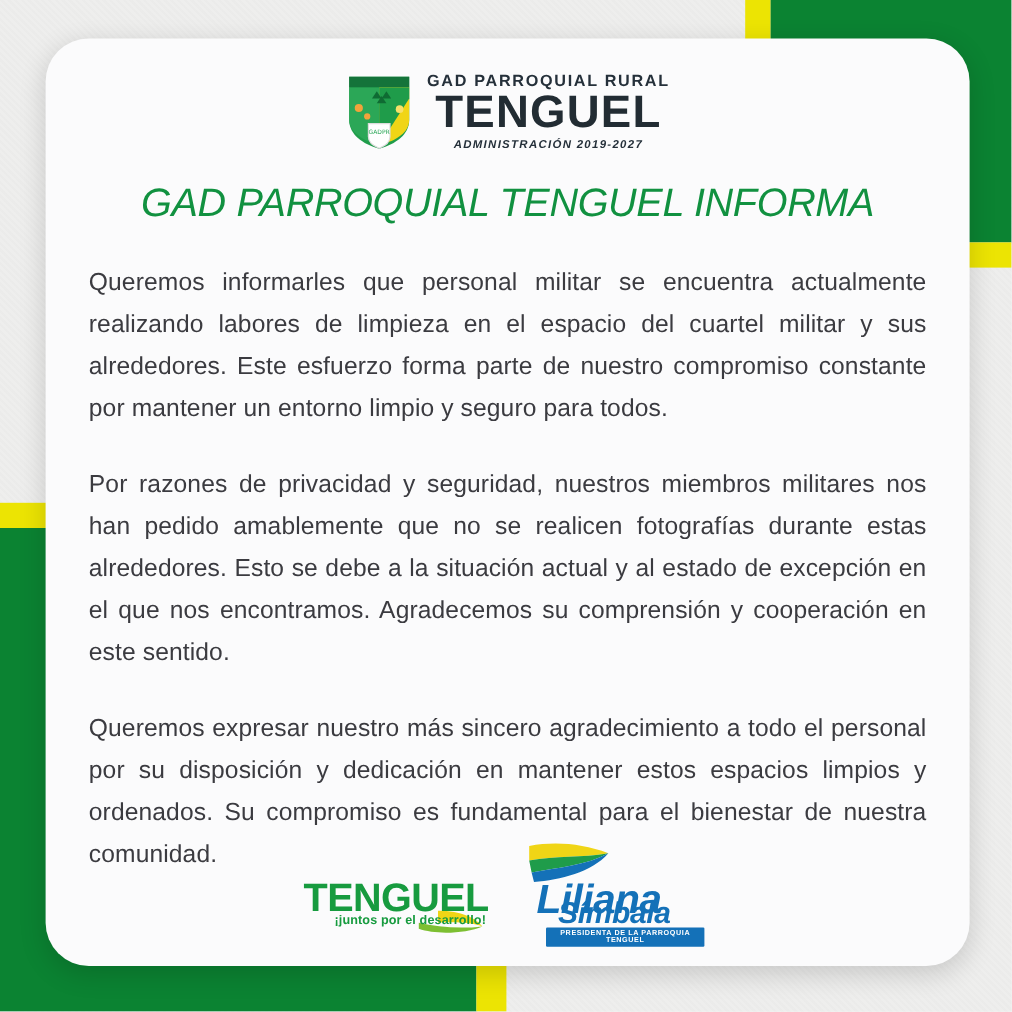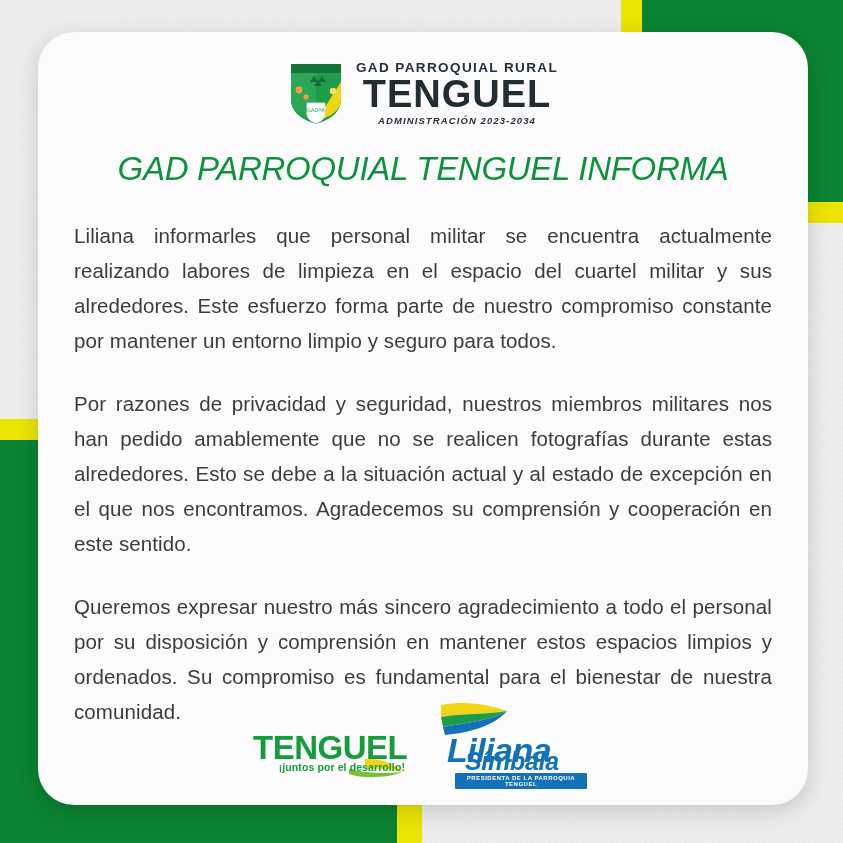--- a/index.html
+++ b/index.html
@@ -168,30 +168,30 @@
           <path d="M30 22 l4 -6 l4 6 z" fill="#0f6b33"></path>
           <path d="M26 26 l4 -6 l4 6 z" fill="#0f6b33"></path>
           <path d="M19 43 H37 V54 C37 59 32 62 28 63.5 C24 62 19 59 19 54 Z" fill="#ffffff" stroke="#dcdcdc" stroke-width="1"></path>
           <text x="28" y="52" font-size="5" fill="#2ba757" text-anchor="middle" font-family="DejaVu Sans">GADPR</text>
         </svg>
       </div>
 
       <div class="logo-text">
         <span class="logo-l1">GAD PARROQUIAL RURAL</span>
         <span class="logo-l2">TENGUEL</span>
-        <span class="logo-l3">ADMINISTRACIÓN 2023-2034</span>
+        <span class="logo-l3">ADMINISTRACIÓN 2019-2027</span>
       </div>
     </div>
 
     <h1 class="title">GAD PARROQUIAL TENGUEL INFORMA</h1>
 
     <div class="body-wrap">
-      <p class="para">Liliana informarles que personal militar se encuentra actualmente realizando labores de limpieza en el espacio del cuartel militar y sus alrededores. Este esfuerzo forma parte de nuestro compromiso constante por mantener un entorno limpio y seguro para todos.</p>
+      <p class="para">Queremos informarles que personal militar se encuentra actualmente realizando labores de limpieza en el espacio del cuartel militar y sus alrededores. Este esfuerzo forma parte de nuestro compromiso constante por mantener un entorno limpio y seguro para todos.</p>
       <p class="para">Por razones de privacidad y seguridad, nuestros miembros militares nos han pedido amablemente que no se realicen fotografías durante estas alrededores. Esto se debe a la situación actual y al estado de excepción en el que nos encontramos. Agradecemos su comprensión y cooperación en este sentido.</p>
-      <p class="para">Queremos expresar nuestro más sincero agradecimiento a todo el personal por su disposición y comprensión en mantener estos espacios limpios y ordenados. Su compromiso es fundamental para el bienestar de nuestra comunidad.</p>
+      <p class="para">Queremos expresar nuestro más sincero agradecimiento a todo el personal por su disposición y dedicación en mantener estos espacios limpios y ordenados. Su compromiso es fundamental para el bienestar de nuestra comunidad.</p>
     </div>
 
     <div class="footer">
 
       <div class="fl-tenguel">
         <svg class="fl-teng-swoosh" width="152" height="58" viewBox="0 0 152 58" xmlns="http://www.w3.org/2000/svg">
           <path d="M112 34 C132 34 143 40 149 47 C140 44 128 43 112 44 Z" fill="#f0d516"></path>
           <path d="M96 44 C112 48 132 49 149 47 C135 53 110 54 96 49 Z" fill="#7dbf32"></path>
         </svg>
         <div class="fl-teng-word">TENGUEL</div>

